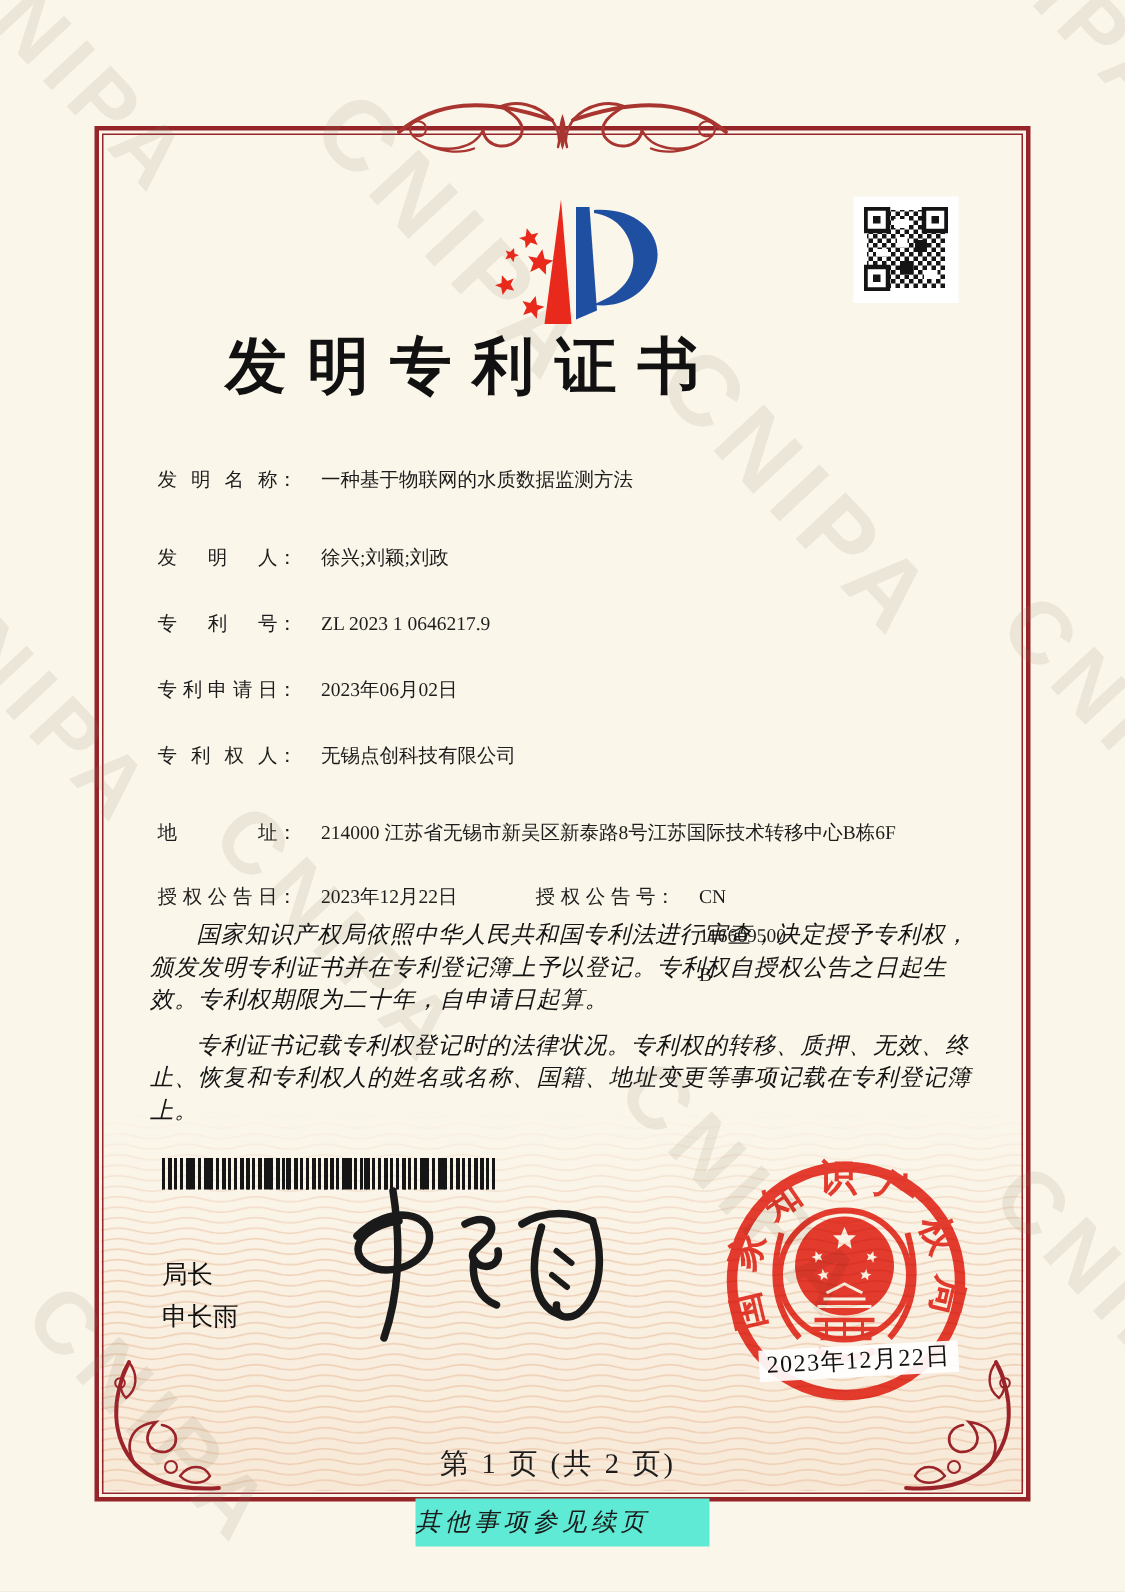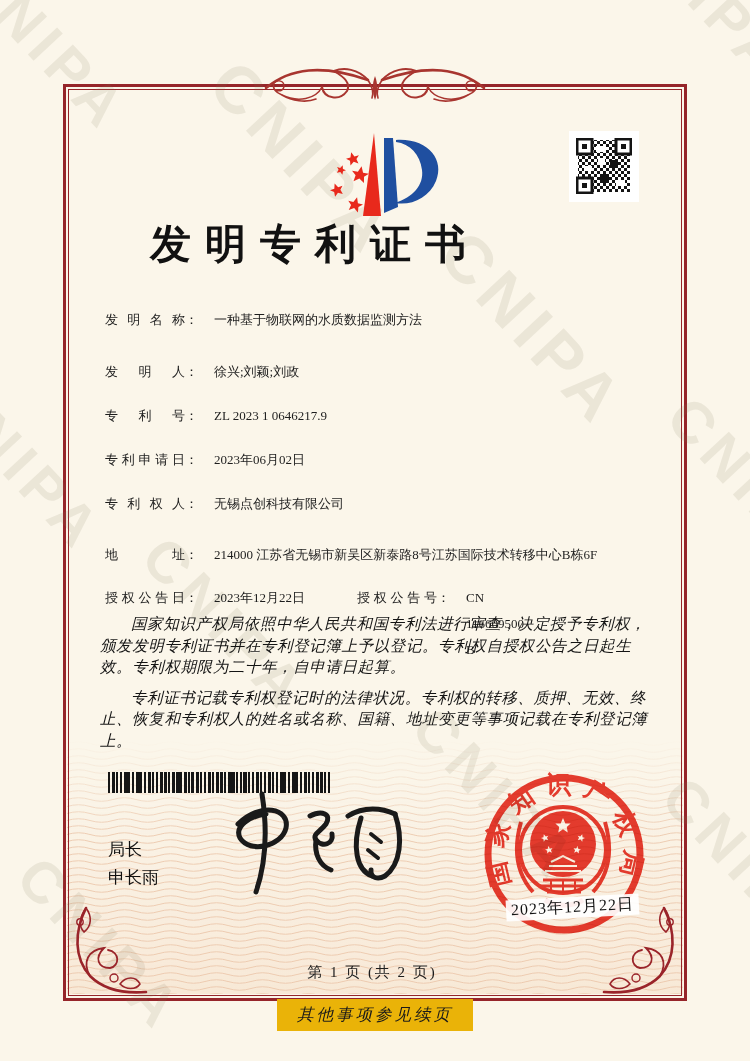--- a/index.html
+++ b/index.html
@@ -70,24 +70,24 @@
   .signer { position:absolute; left:108px; z-index:5; font-family:"Liberation Sans","DejaVu Sans",sans-serif; font-size:17px; color:#111; }
   .signer.t { top:838px; } .signer.n { top:866px; }
   .signature { position:absolute; left:210px; top:788px; z-index:6; }
 
   .seal { position:absolute; left:481px; top:770px; z-index:6; mix-blend-mode:multiply; }
   .seal-date {
     position:absolute; left:506px; top:897px; z-index:7; background:rgba(255,255,255,0.92);
     padding:0 5px; font-size:16px; letter-spacing:1px; color:#121212; transform:rotate(-3deg);
   }
 
-  .page-info { position:absolute; left:63px; top:963px; width:618px; text-align:center; font-size:15px; letter-spacing:2px; z-index:5; }
+  .page-info { position:absolute; left:63px; top:963px; width:618px; text-align:center; font-size:19px; letter-spacing:2px; z-index:5; }
   .cont-note {
     position:absolute; left:277px; top:999px; width:196px; height:32px; line-height:32px; z-index:5;
-    background:#eab308; text-align:center; font-size:16.5px; font-style:italic; letter-spacing:3px; color:#1a1a1a;
+    background:#5eead4; font-size:16.5px; font-style:italic; letter-spacing:3px; color:#1a1a1a;
   }
 </style>
 </head>
 <body>
 
 <div class="page">
 
   <div>
     <span class="wm" style="left:-60px;top:10px">CNIPA</span>
     <span class="wm" style="left:600px;top:-40px">CNIPA</span>

